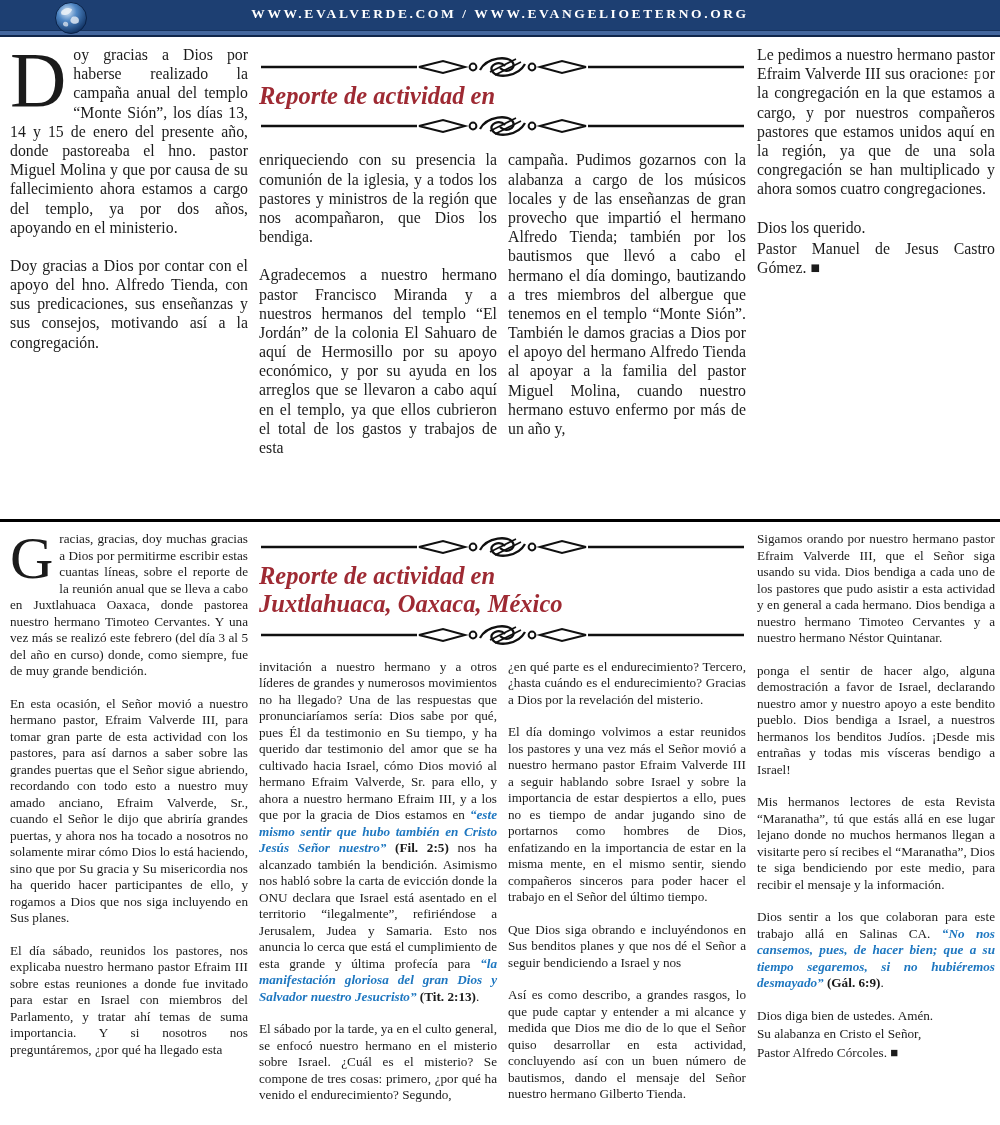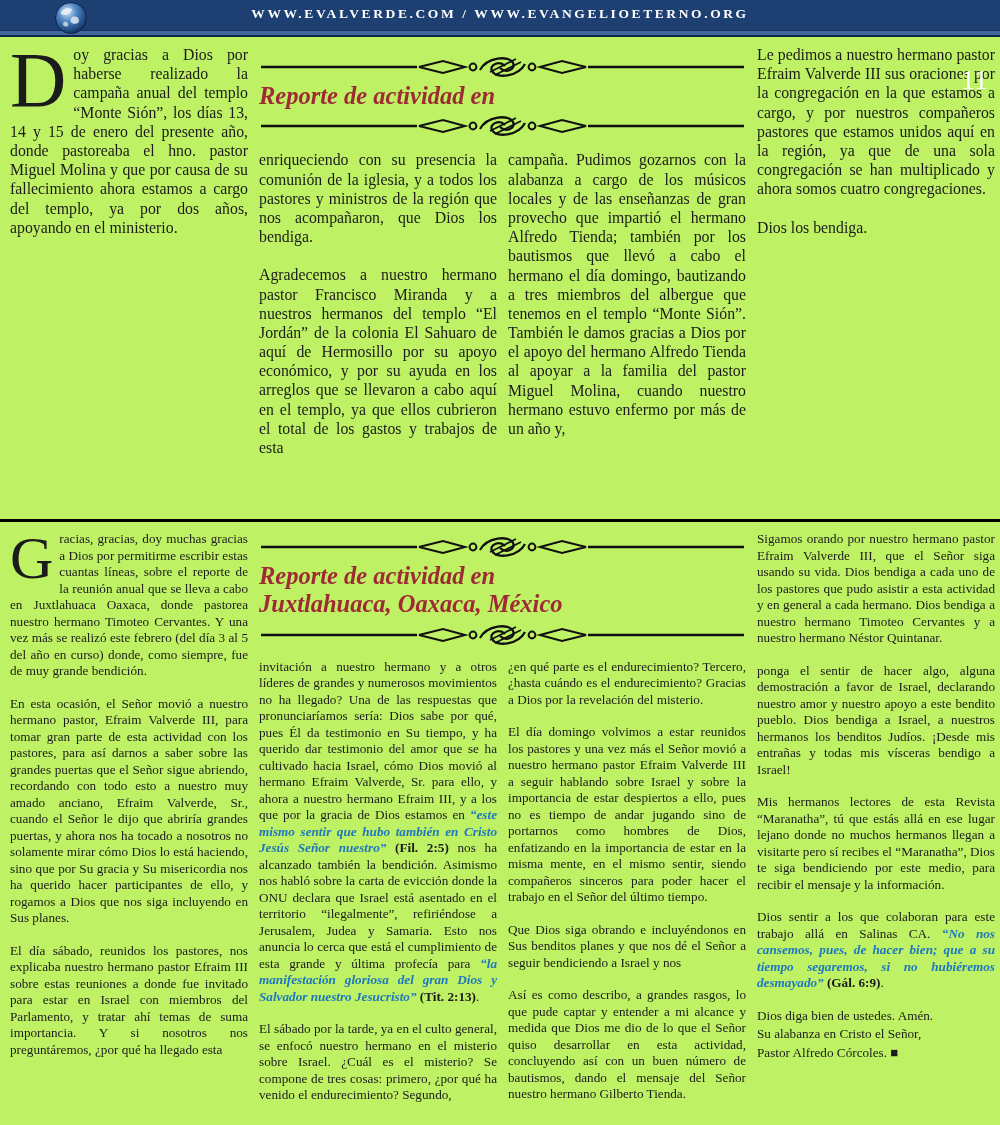--- a/index.html
+++ b/index.html
@@ -1,21 +1,21 @@
 <!DOCTYPE html>
 <html lang="es" style="--navy: #1d3f72; --strip: #44679e; --headline: #9e2a33; --quote: #1e77c0; --ink: #1b1b1b;"><head>
 <meta charset="utf-8">
 <style>
   :root{
     --navy:#1d3f72; --strip:#44679e; --headline:#9e2a33; --quote:#1e77c0; --ink:#1b1b1b;
   }
   *{box-sizing:border-box; margin:0; padding:0;}
   body{background:#888; font-family:"Liberation Serif", serif;}
   .page{
-    width:1000px; height:1125px; background:#bef264; color:var(--ink);
+    width:1000px; height:1125px; background:#ffffff; color:var(--ink);
     position:relative; overflow:hidden; margin:0 auto;
   }
   
   .topbar{position:relative; height:37px; background:var(--navy);}
   .topbar .strip{position:absolute; left:0; right:0; bottom:0; height:7px; background:var(--strip); border-top:1px solid #16325c; border-bottom:2px solid #10264a;}
   .globe{position:absolute; left:54px; top:1px; width:34px; height:34px; z-index:3;}
   .site{
     position:absolute; left:0; right:0; top:6px; text-align:center;
     color:#fff; font-size:13.5px; letter-spacing:2.6px; font-weight:bold; z-index:2;
   }
@@ -93,20 +93,21 @@
       </svg>
     </div>
     <div class="site">WWW.EVALVERDE.COM / WWW.EVANGELIOETERNO.ORG</div>
     <div class="pagenum">11</div>
     <div class="strip"></div>
   </header>
 
   <section class="section section-top art-top">
     <div class="col">
         <p class="para"><span class="dropcap">D</span><span>oy gracias a Dios por haberse realizado la campaña anual del templo “Monte Sión”, los días 13, 14 y 15 de enero del presente año, donde pastoreaba el hno. pastor Miguel Molina y que por causa de su fallecimiento ahora estamos a cargo del templo, ya por dos años, apoyando en el ministerio.</span></p>
+        <p class="para"><span>Doy gracias a Dios por contar con el apoyo del hno. Alfredo Tienda, con sus predicaciones, sus enseñanzas y sus consejos, motivando así a la congregación.</span></p>
       </div>
     <div class="mid">
       <div class="headline-block">
         <svg class="flourish" viewBox="0 0 487 24">
             <use href="#flourish-def"></use>
           </svg>
         <div class="headline">
           <span>Reporte de actividad en</span><br>
         </div>
         <svg class="flourish" viewBox="0 0 487 24">
@@ -118,21 +119,22 @@
             <p class="para"><span>enriqueciendo con su presencia la comunión de la iglesia, y a todos los pastores y ministros de la región que nos acompañaron, que Dios los bendiga.</span></p>
             <p class="para"><span>Agradecemos a nuestro hermano pastor Francisco Miranda y a nuestros hermanos del templo “El Jordán” de la colonia El Sahuaro de aquí de Hermosillo por su apoyo económico, y por su ayuda en los arreglos que se llevaron a cabo aquí en el templo, ya que ellos cubrieron el total de los gastos y trabajos de esta</span></p>
           </div>
         <div class="col">
             <p class="para"><span>campaña. Pudimos gozarnos con la alabanza a cargo de los músicos locales y de las enseñanzas de gran provecho que impartió el hermano Alfredo Tienda; también por los bautismos que llevó a cabo el hermano el día domingo, bautizando a tres miembros del albergue que tenemos en el templo “Monte Sión”. También le damos gracias a Dios por el apoyo del hermano Alfredo Tienda al apoyar a la familia del pastor Miguel Molina, cuando nuestro hermano estuvo enfermo por más de un año y,</span></p>
           </div>
       </div>
     </div>
     <div class="col">
         <p class="para"><span>Le pedimos a nuestro hermano pastor Efraim Valverde III sus oraciones por la congregación en la que estamos a cargo, y por nuestros compañeros pastores que estamos unidos aquí en la región, ya que de una sola congregación se han multiplicado y ahora somos cuatro congregaciones.</span></p>
-        <p class="para"><span>Dios los bendiga.</span></p>
+        <p class="para"><span>Dios los querido.</span></p>
+        <p class="para tight"><span>Pastor Manuel de Jesus Castro Gómez. ■</span></p>
       </div>
   </section>
 
   <hr class="rule">
 
   <section class="section section-bottom art-bottom">
     <div class="col">
         <p class="para"><span class="dropcap">G</span><span>racias, gracias, doy muchas gracias a Dios por permitirme escribir estas cuantas líneas, sobre el reporte de la reunión anual que se lleva a cabo en Juxtlahuaca Oaxaca, donde pastorea nuestro hermano Timoteo Cervantes. Y una vez más se realizó este febrero (del día 3 al 5 del año en curso) donde, como siempre, fue de muy grande bendición.</span></p>
         <p class="para"><span>En esta ocasión, el Señor movió a nuestro hermano pastor, Efraim Valverde III, para tomar gran parte de esta actividad con los pastores, para así darnos a saber sobre las grandes puertas que el Señor sigue abriendo, recordando con todo esto a nuestro muy amado anciano, Efraim Valverde, Sr., cuando el Señor le dijo que abriría grandes puertas, y ahora nos ha tocado a nosotros no solamente mirar cómo Dios lo está haciendo, sino que por Su gracia y Su misericordia nos ha querido hacer participantes de ello, y rogamos a Dios que nos siga incluyendo en Sus planes.</span></p>
         <p class="para"><span>El día sábado, reunidos los pastores, nos explicaba nuestro hermano pastor Efraim III sobre estas reuniones a donde fue invitado para estar en Israel con miembros del Parlamento, y tratar ahí temas de suma importancia. Y si nosotros nos preguntáremos, ¿por qué ha llegado esta</span></p>

